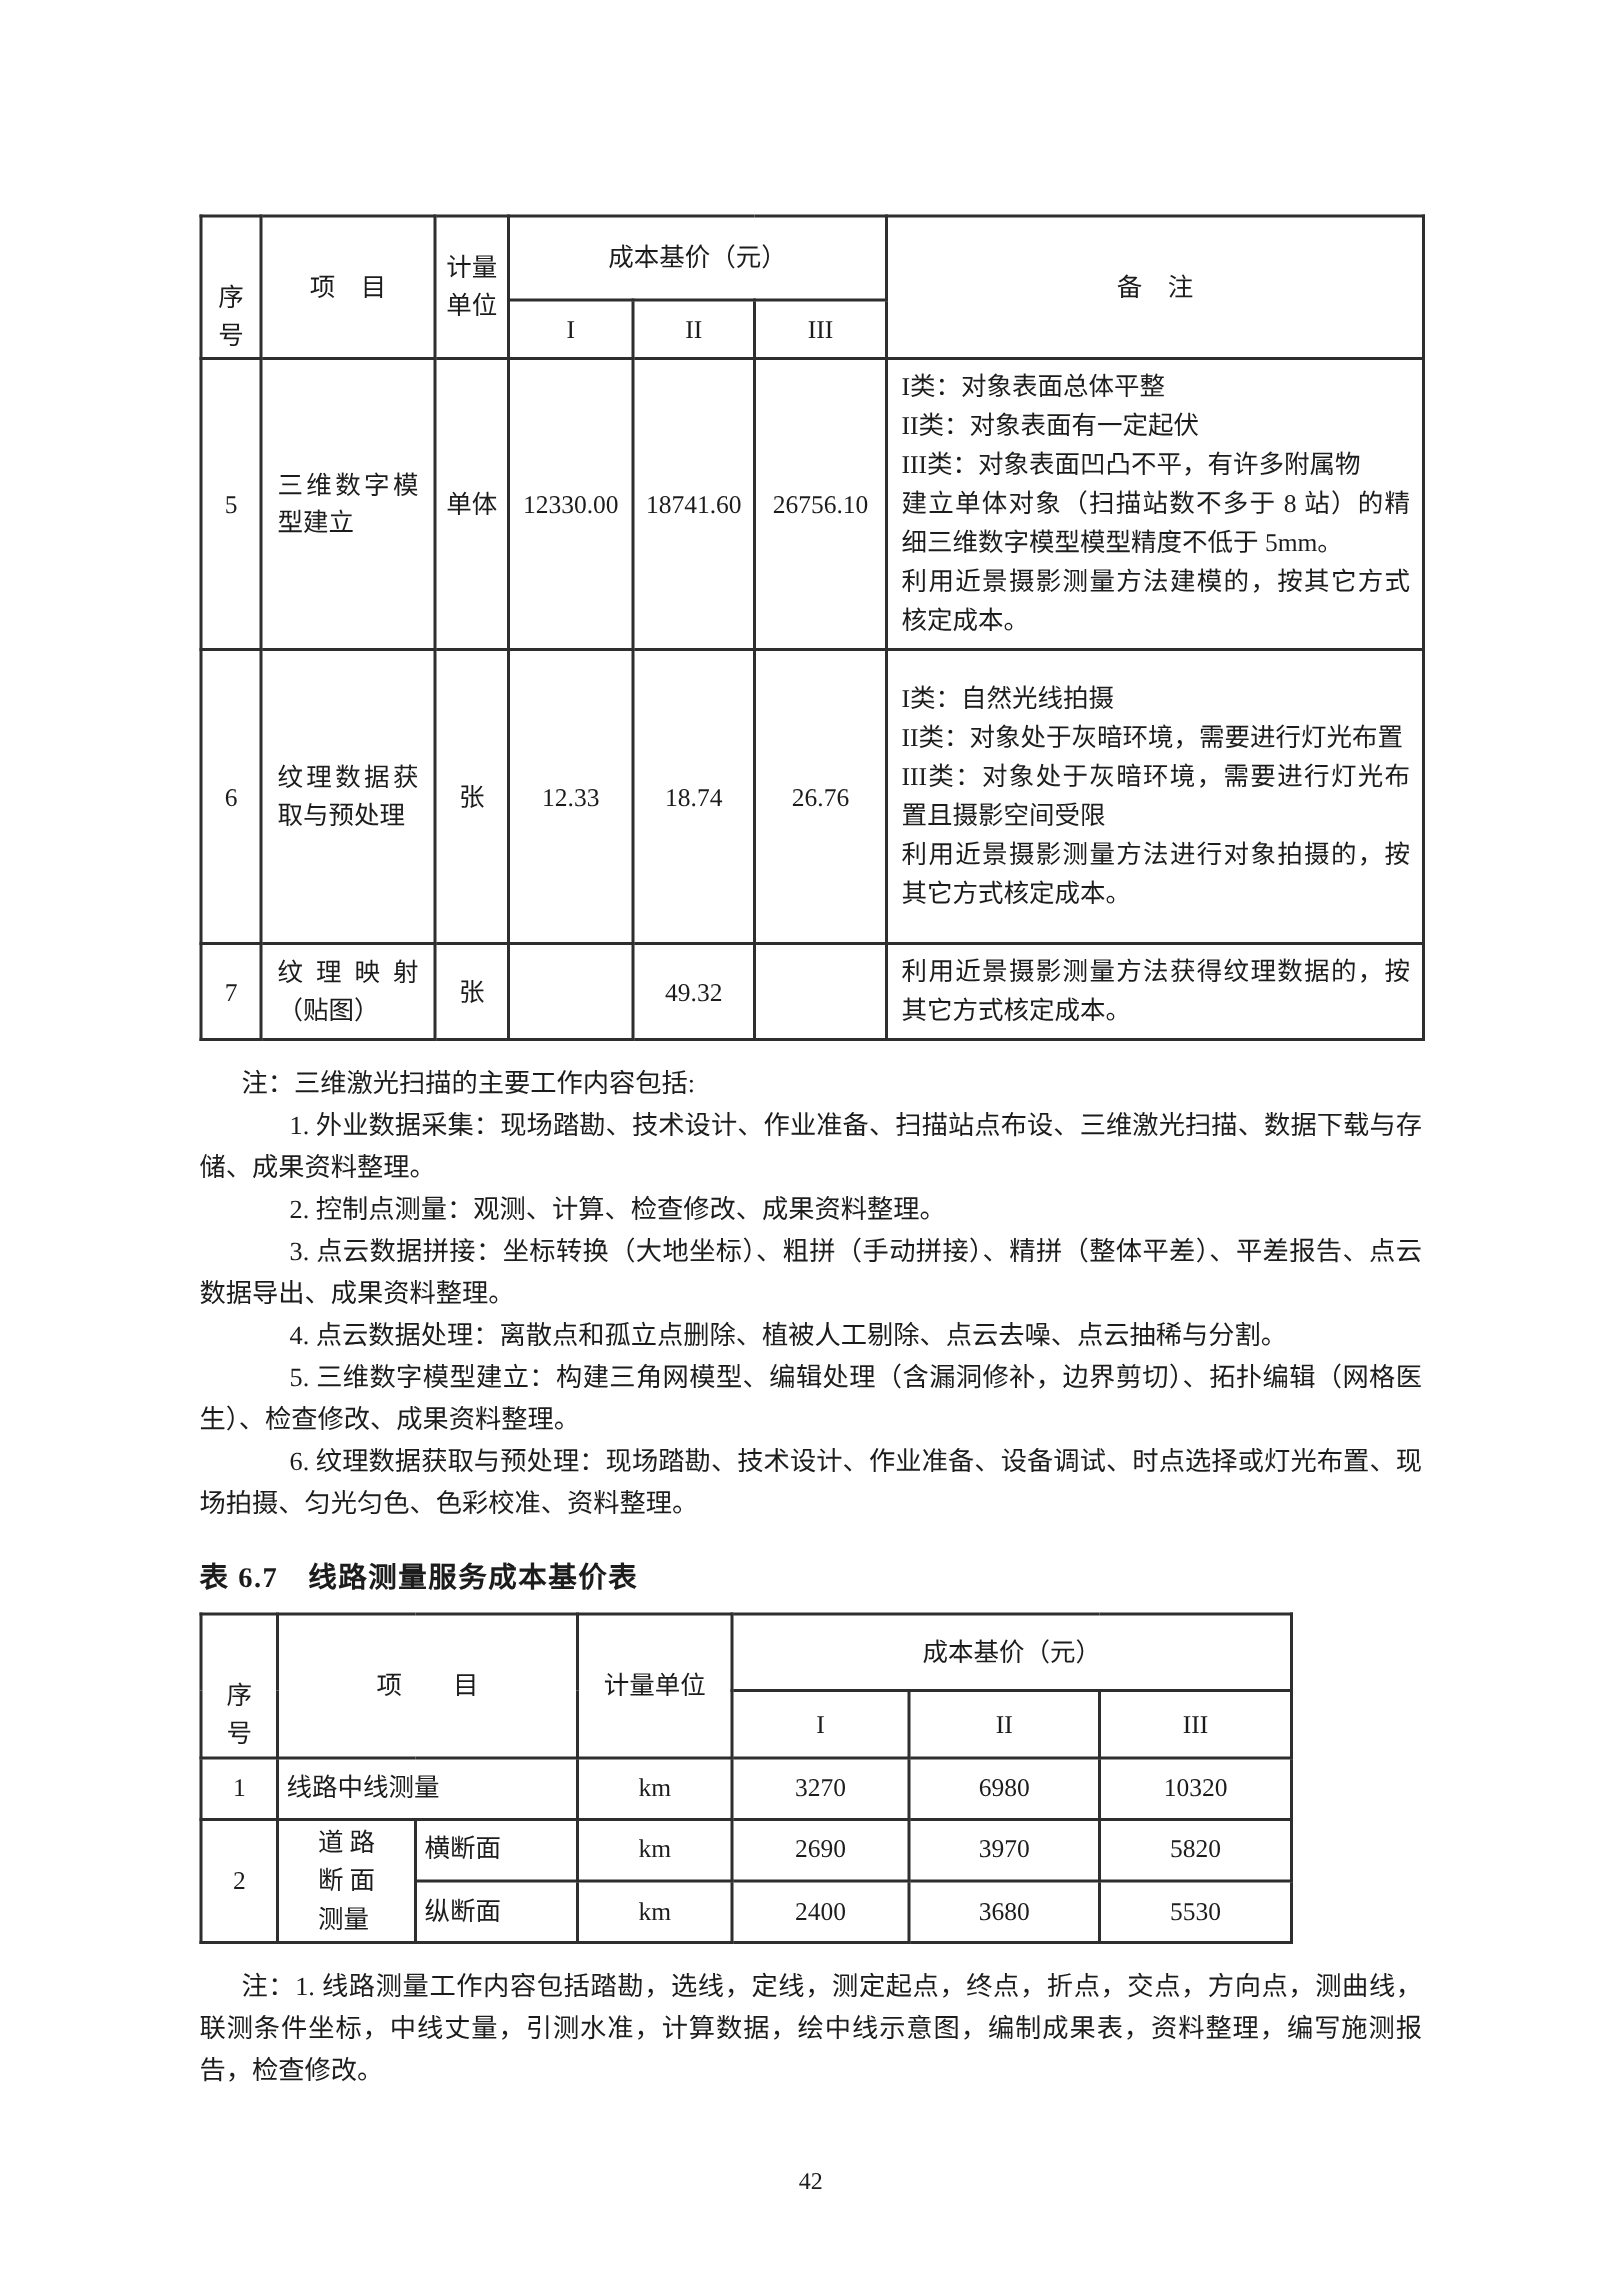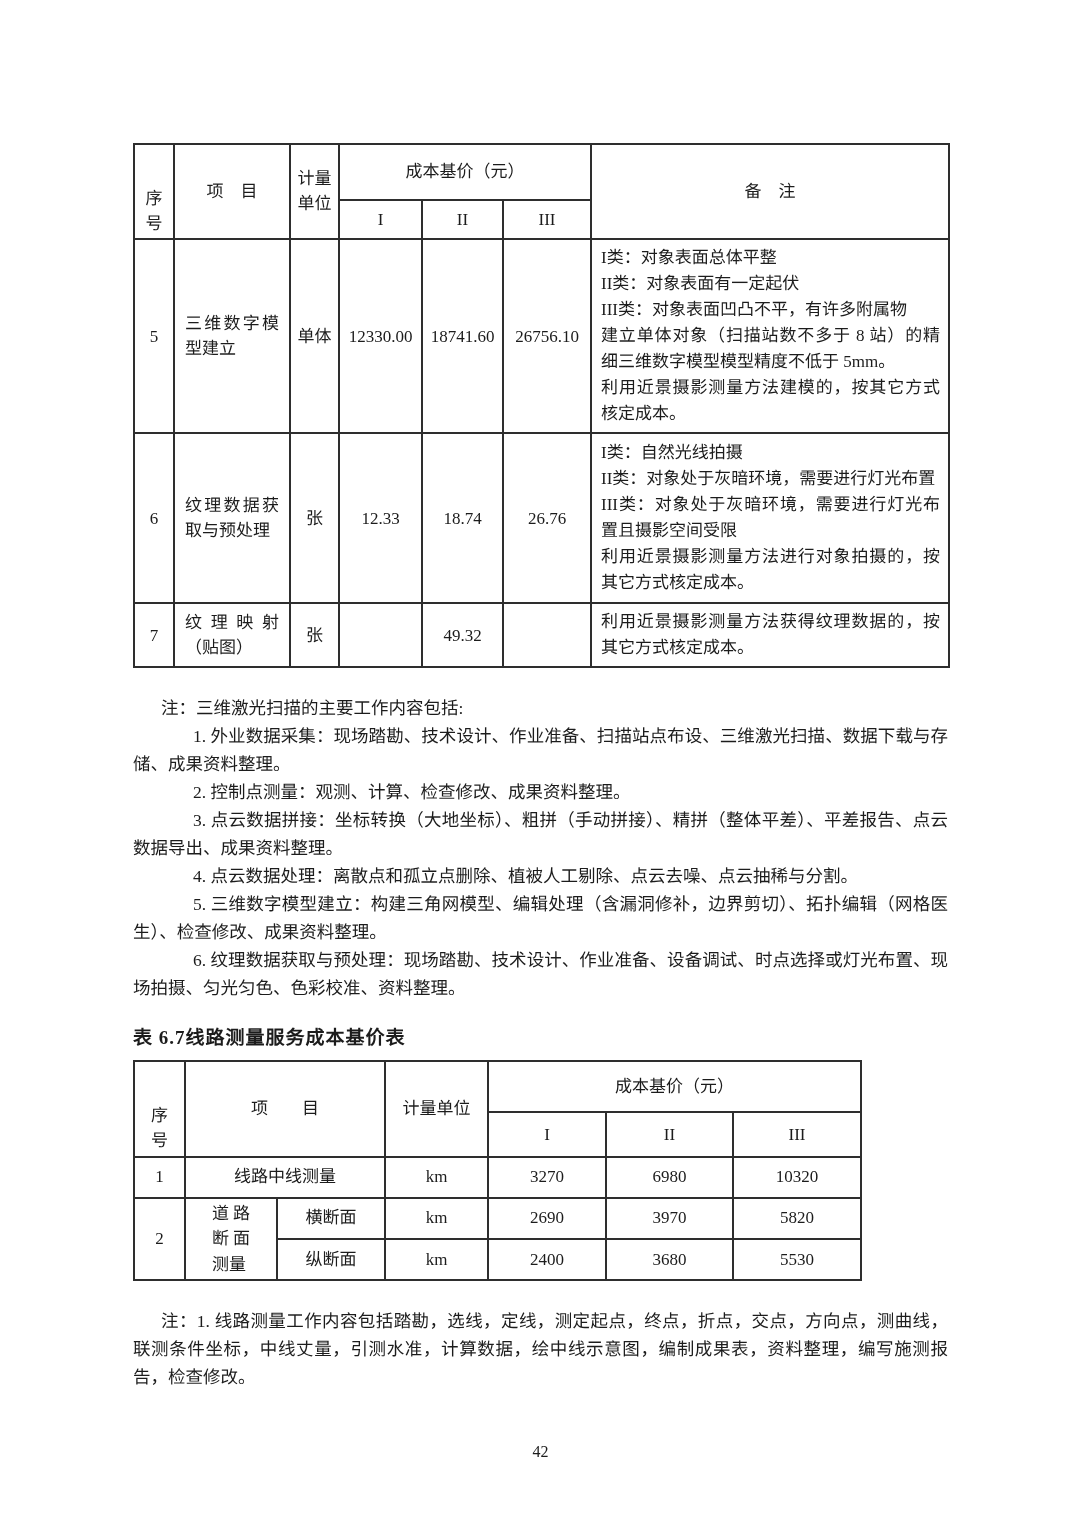--- a/index.html
+++ b/index.html
@@ -22,46 +22,46 @@
     font-size: 17px;
     line-height: 1.5;
     overflow: hidden;
   }
 
   
   .t1 { width: 815px; }
   .t1 .hr1 th { height: 50px; }
   .t1 .hr2 th { height: 35px; }
   .t1 .r5 > td { height: 180px; }
-  .t1 .r6 > td { height: 170px; }
+  .t1 .r6 > td { height: 196px; }
   .t1 .r7 > td { height: 50px; }
   .narrow1 { display: inline-block; width: 1.15em; line-height: 1.45; margin-top: 40px; }
   .narrow2 { display: inline-block; width: 2.15em; line-height: 1.45; }
   .cell-item { text-align: justify; padding: 2px 10px; }
   .cell-remark { text-align: left; padding: 5px 8px 5px 9px; vertical-align: middle; border-radius: 15px; }
   .remark-line { text-align: justify; line-height: 26px; font-size: 17px; }
 
   
-  .notes { margin-top: 26px; width: 815px; font-size: 17.5px; }
+  .notes { margin-top: 14px; width: 815px; font-size: 17.5px; }
   .note { margin: 0; line-height: 28px; text-align: justify; }
   .note.head { text-indent: 28px; }
   .note.item { text-indent: 60px; }
 
   
   .section-heading { margin-top: 16px; font-size: 20px; font-weight: bold; letter-spacing: 1px; }
   .section-heading .sec-title { margin-left: 10px; }
   .table-caption { margin-top: 20px; font-size: 19px; font-weight: bold; letter-spacing: 1px; }
-  .table-caption .cap-title { margin-left: 0; }
+  .table-caption .cap-title { margin-left: 20px; }
 
   
   .t2 { width: 727px; margin-top: 11px; }
   .t2 .hr1 th { height: 43px; }
   .t2 .hr2 th { height: 37px; }
   .t2 tbody td { height: 41px; }
-  .t2 .cell-item2 { text-align: center; }
+  .t2 .cell-item2 { text-align: left; }
   .t2 .cell-item-main { text-align: justify; padding: 2px 26px; }
 
   .page-number { margin-top: 52px; width: 815px; text-align: center; font-size: 16px; }
 </style>
 </head>
 <body>
 
 <div class="page">
 
   <table class="t1">

